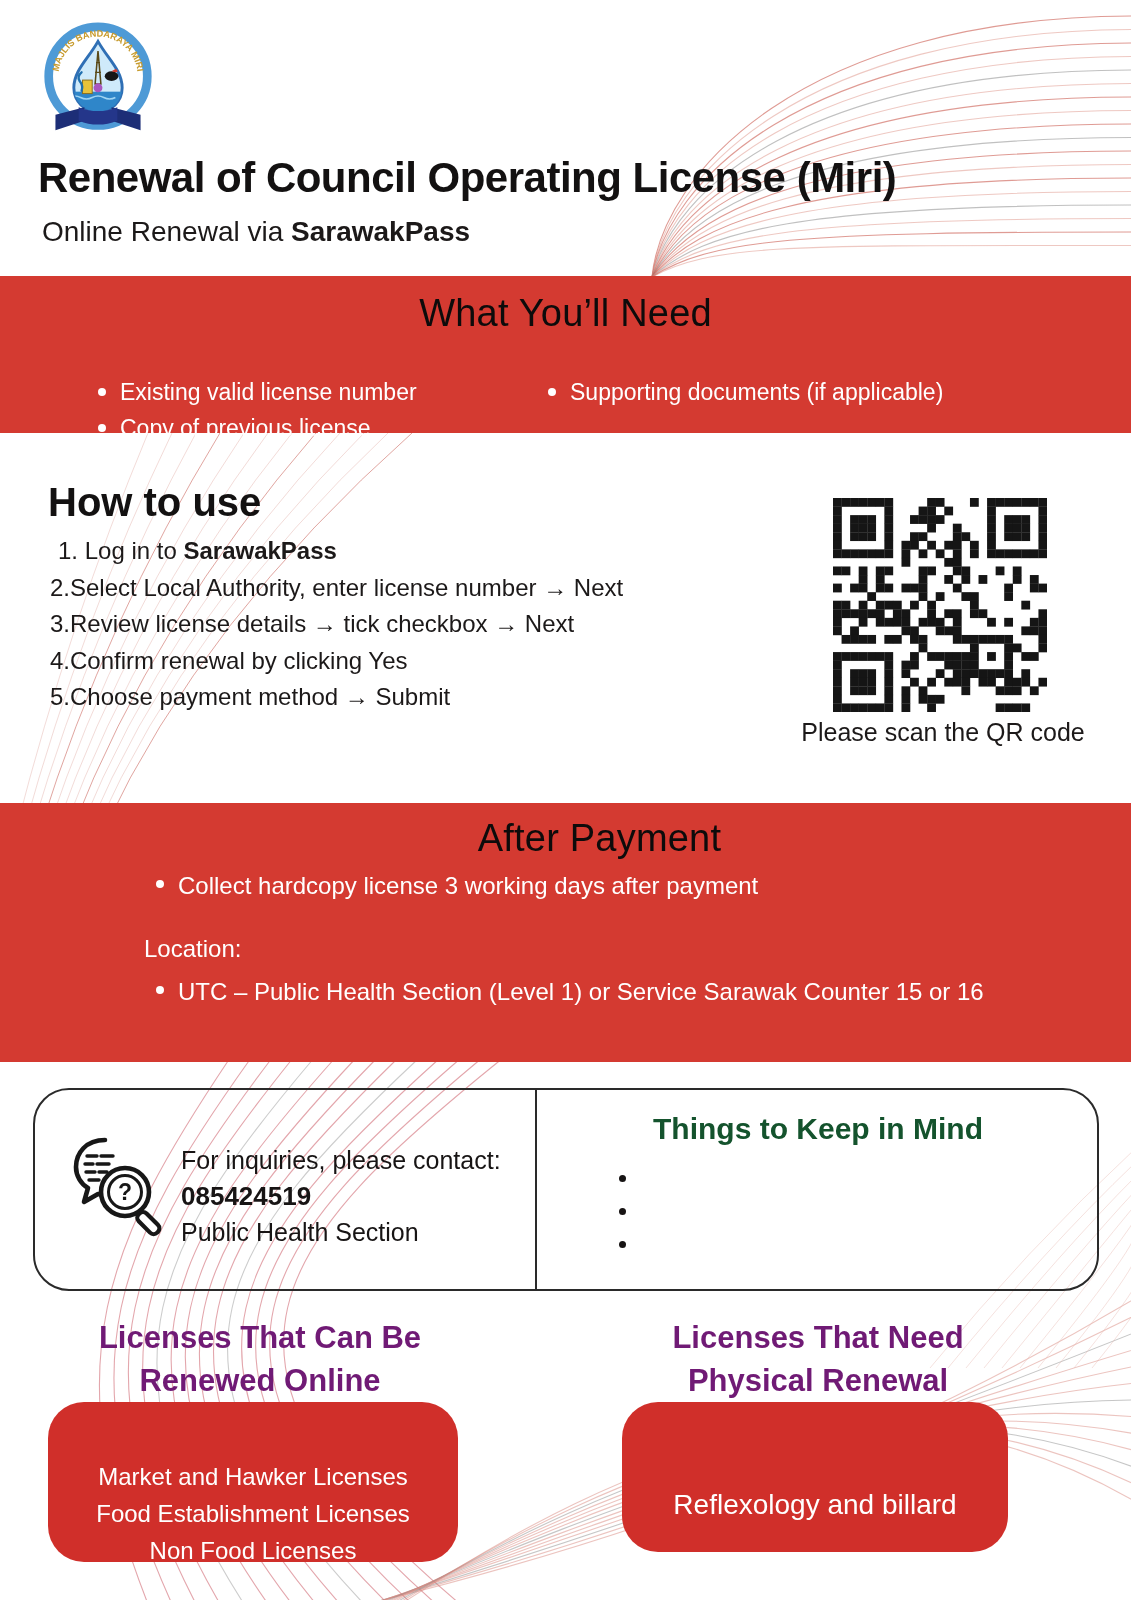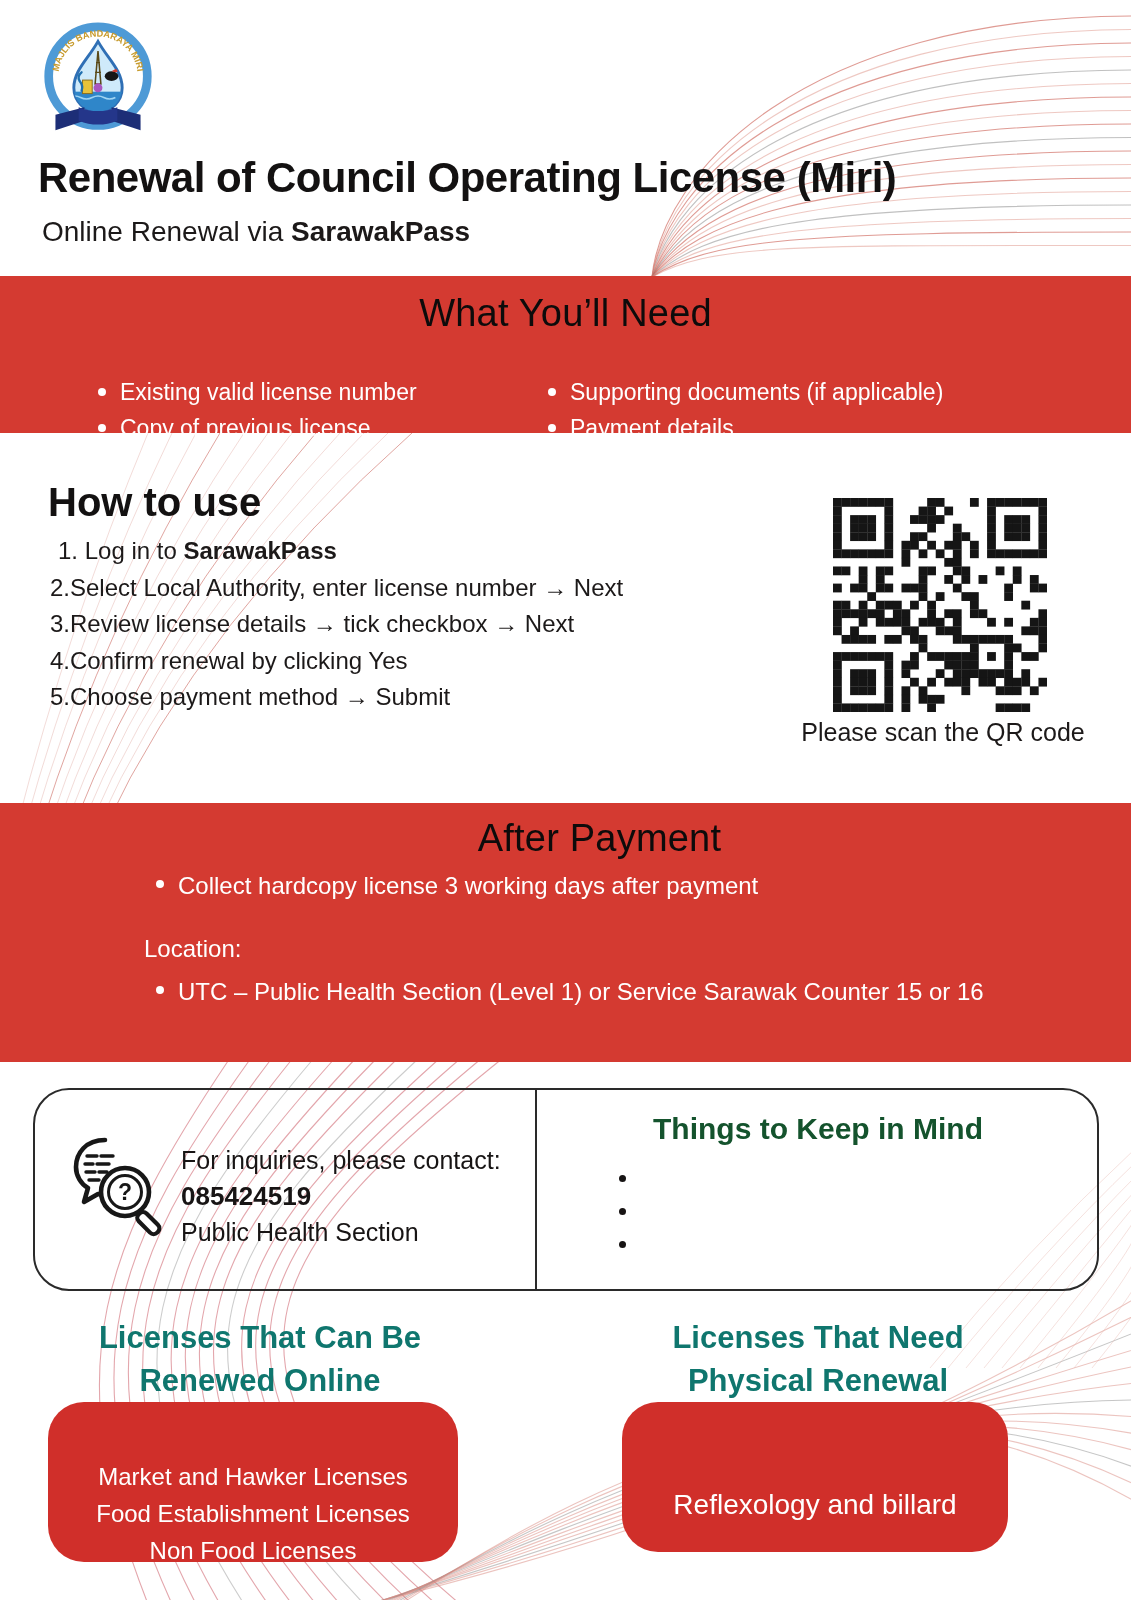--- a/index.html
+++ b/index.html
@@ -73,21 +73,21 @@
   .things-heading{
     position:absolute;left:500px;top:22px;width:566px;text-align:center;
     font-size:30px;font-weight:bold;color:#14532d;
   }
   .things-bullets{position:absolute;left:584px;top:72px;font-size:23px;line-height:33px;color:#171414;}
   .things-bullets .dot{margin-top:13px;width:7px;height:7px;}
 
   
   .col-heading{
     position:absolute;top:1316px;width:420px;text-align:center;
-    font-size:31px;font-weight:bold;line-height:43px;color:#0f766e;white-space:pre-line;
+    font-size:31px;font-weight:bold;line-height:43px;color:#701a75;white-space:pre-line;
   }
   #bl-heading{left:50px;}
   #br-heading{left:608px;}
   .red-box{
     position:absolute;top:1402px;border-radius:36px;color:#fff;text-align:center;
   }
   #bl-box{left:48px;width:410px;height:160px;font-size:24px;line-height:37px;padding-top:56px;box-sizing:border-box;}
   #br-box{left:622px;width:386px;height:150px;font-size:28px;line-height:34px;padding-top:86px;box-sizing:border-box;}
 </style>
 </head>
@@ -206,24 +206,20 @@
         </div>
         <div class="bullet-row">
           <span class="dot"></span>
           <span>Copy of previous license</span>
         </div>
       </div>
     <div class="need-col" id="need-col2">
         <div class="bullet-row">
           <span class="dot"></span>
           <span>Supporting documents (if applicable)</span>
-        </div>
-        <div class="bullet-row">
-          <span class="dot"></span>
-          <span>Payment details</span>
         </div>
       </div>
   </div>
 
   <div class="howto-heading">How to use</div>
   <div class="steps" id="steps">
       <div class="step"><span>1. Log in to </span><span style="font-weight: bold;">SarawakPass</span></div>
       <div class="step"><span>2.Select Local Authority, enter license number → Next</span></div>
       <div class="step"><span>3.Review license details → tick checkbox → Next</span></div>
       <div class="step"><span>4.Confirm renewal by clicking Yes</span></div>

